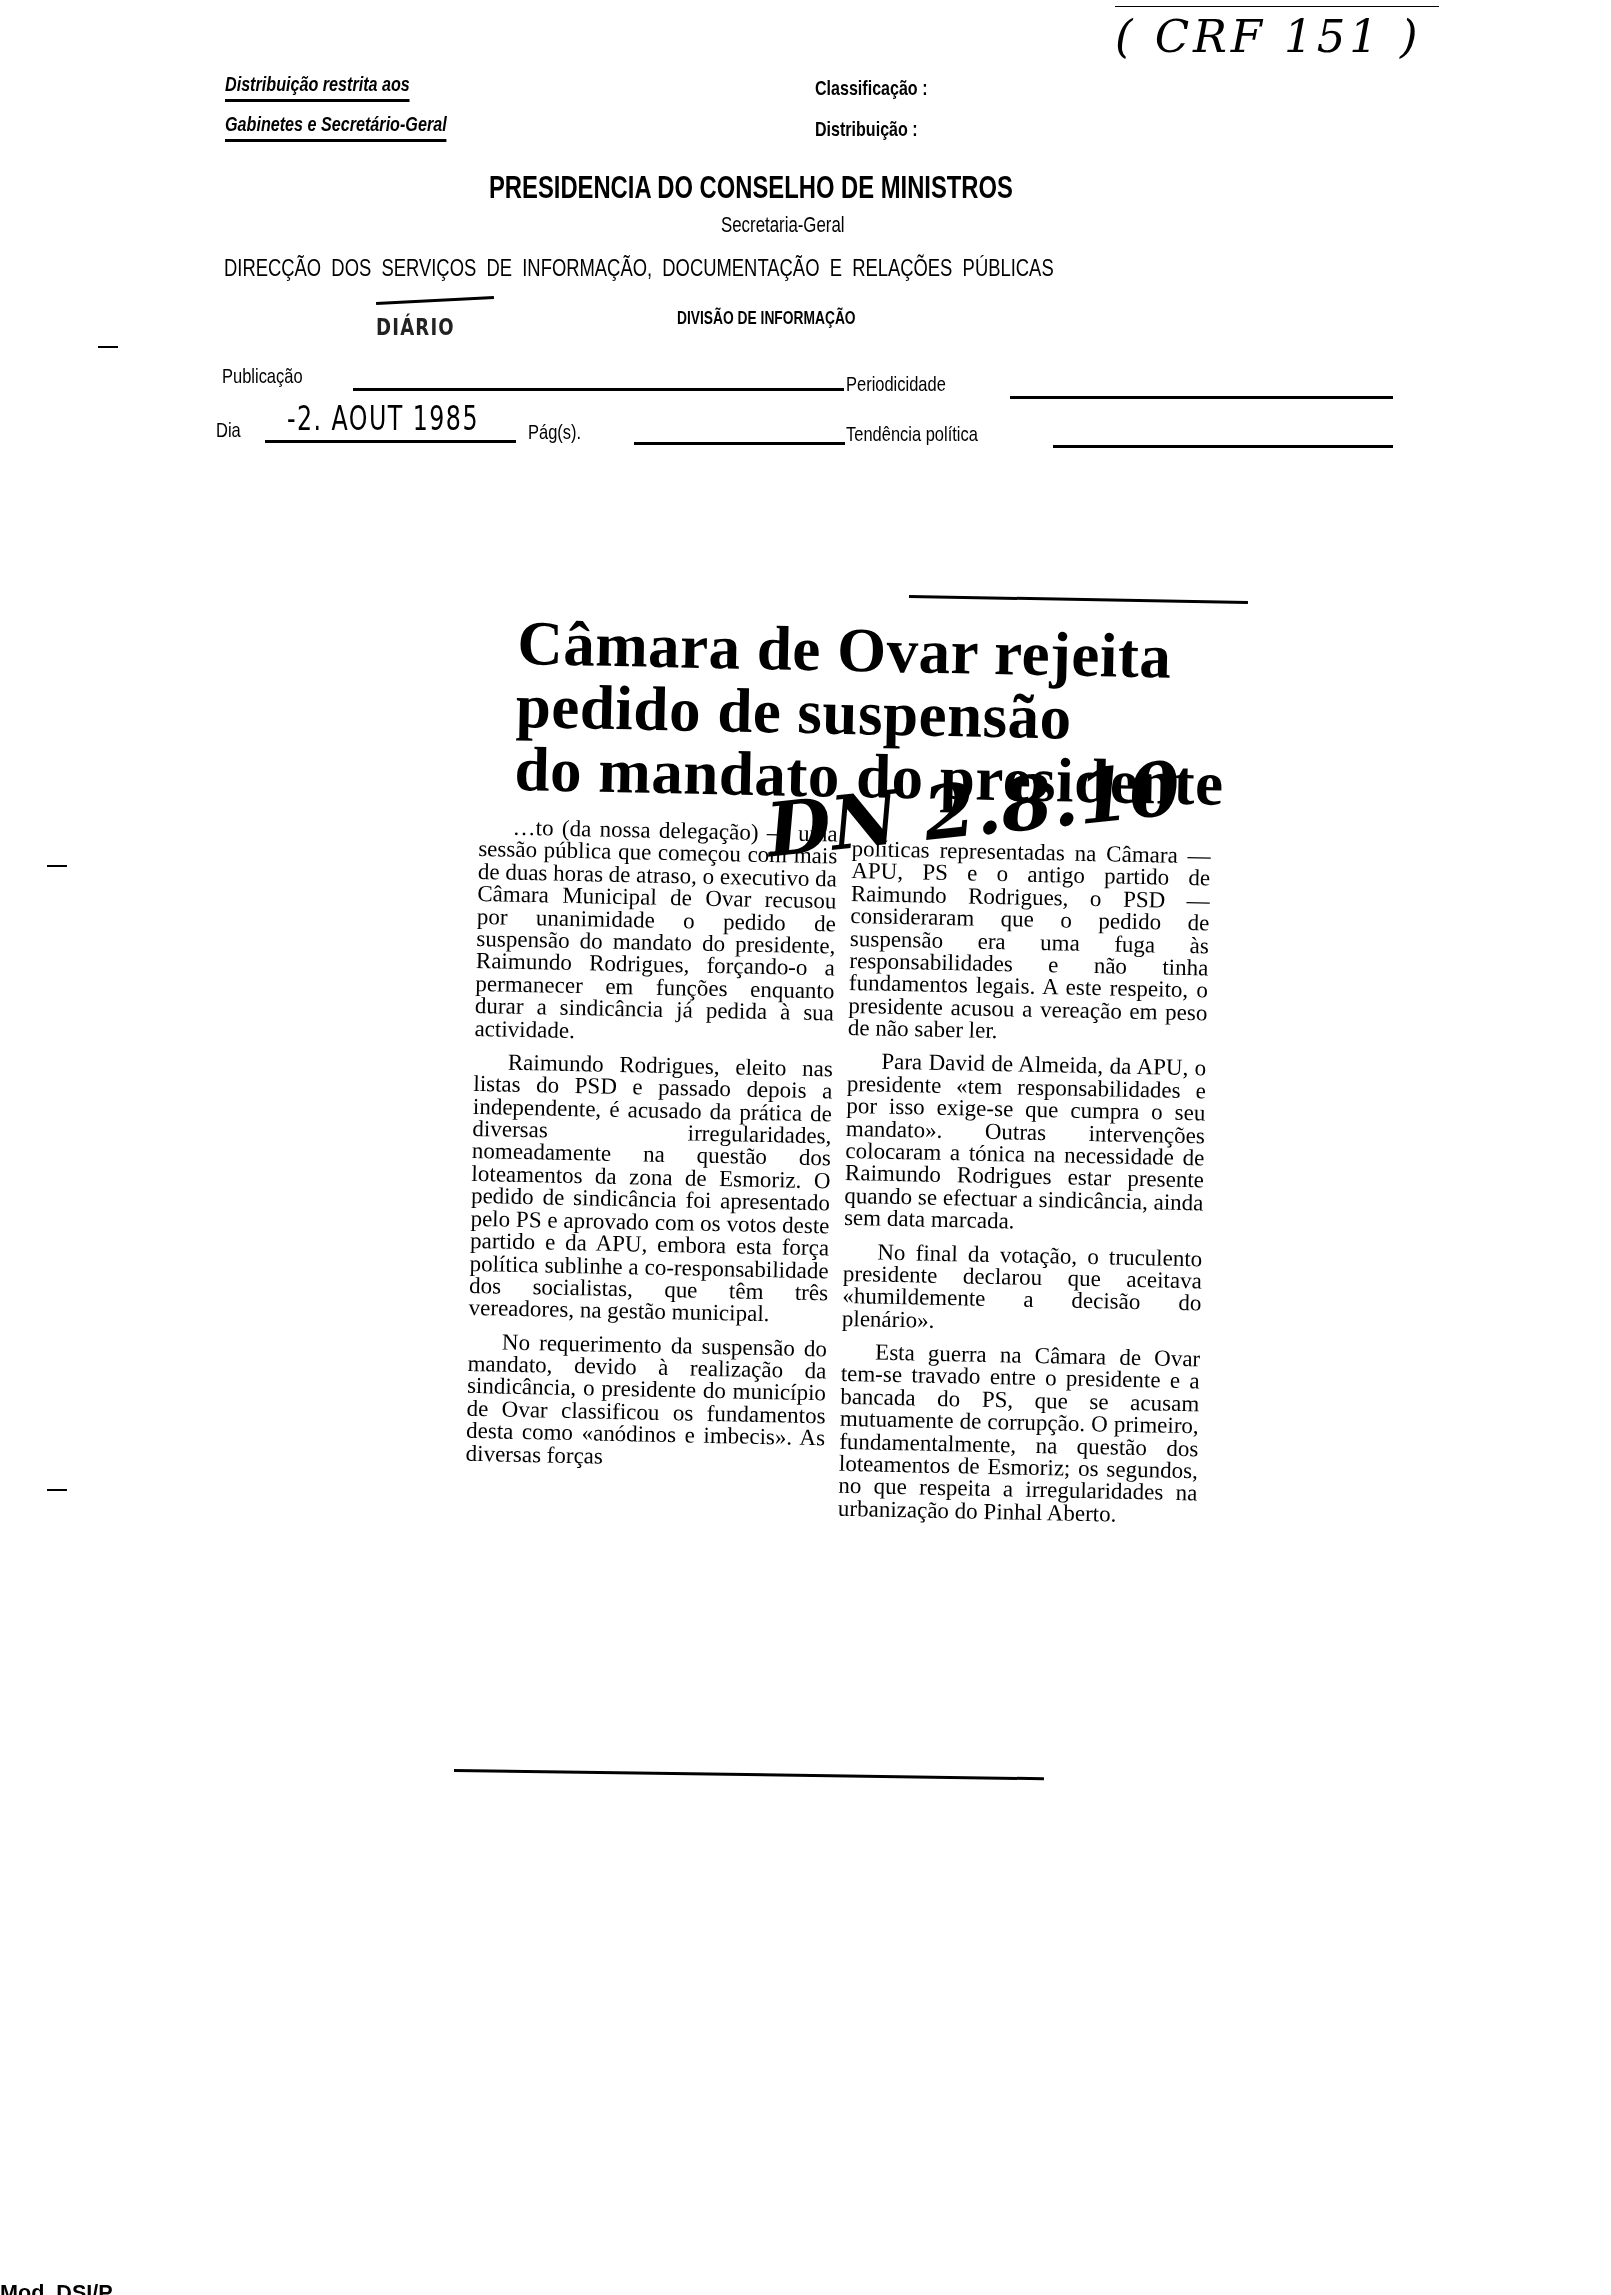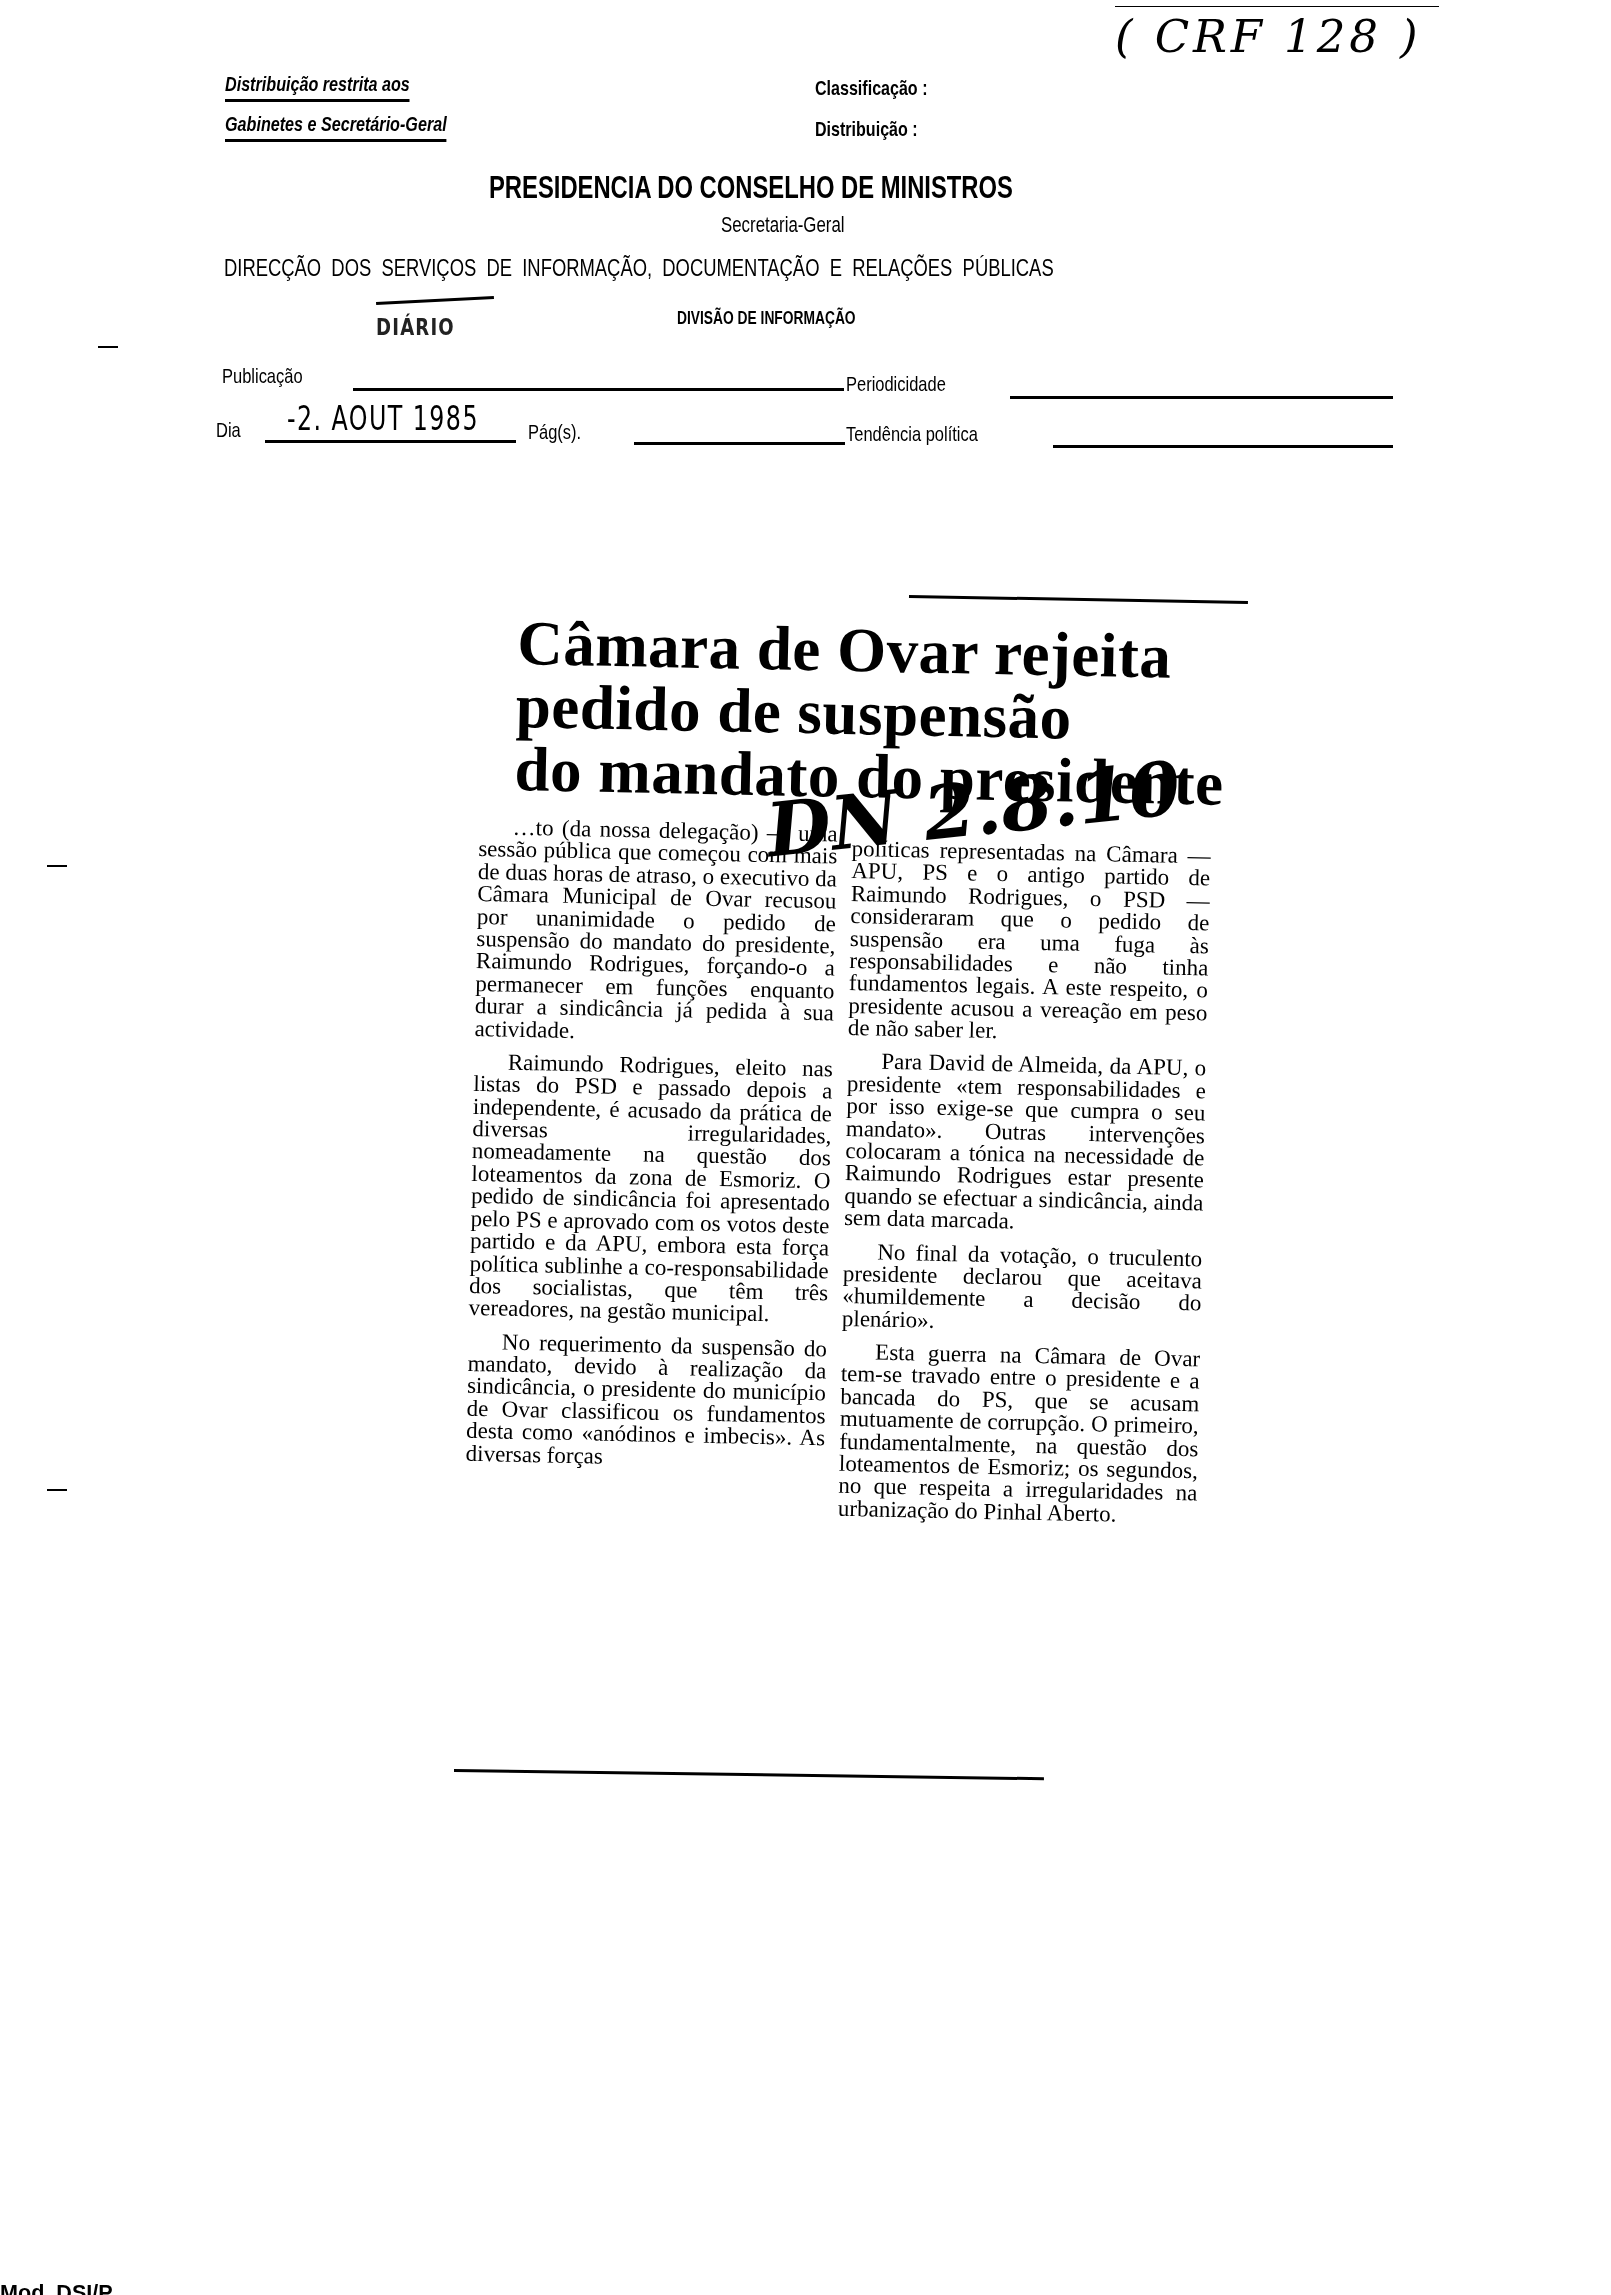--- a/index.html
+++ b/index.html
@@ -14,21 +14,21 @@
   .col { font-family:"Liberation Serif", serif; font-size:23px; line-height:22.4px; text-align:justify; }
   .col p { margin:0 0 10.8px 0; text-indent:0; }
   .col p.ind { text-indent:34px; }
   .handwrite { font-family:"DejaVu Serif", serif; font-style:italic; font-weight:bold; white-space:nowrap; }
   .stamp { font-family:"DejaVu Sans", sans-serif; font-weight:bold; white-space:nowrap; }
 </style>
 </head>
 <body>
 
 <div class="rule" style="left:1115px; top:5.9px; width:324px; height:1.5px;"></div>
-<div class="abs handwrite" style="left:1115px; top:9.8px; font-size:45px; font-weight:normal; letter-spacing:3.9px;">( CRF 128 )</div>
+<div class="abs handwrite" style="left:1115px; top:9.8px; font-size:45px; font-weight:normal; letter-spacing:3.9px;">( CRF 151 )</div>
 
 <div class="abs hdr-it" style="left:225px; top:73px;">
   <span class="ul" style="display:inline-block;">Distribuição restrita aos</span>
 </div>
 <div class="abs hdr-it" style="left:225px; top:113px;">
   <span class="ul" style="display:inline-block;">Gabinetes e Secretário-Geral</span>
 </div>
 
 <div class="abs cond" style="left:815px; top:76px; font-size:20.6px;">Classificação :</div>
 <div class="abs cond" style="left:815px; top:117px; font-size:20.6px;">Distribuição :</div>

